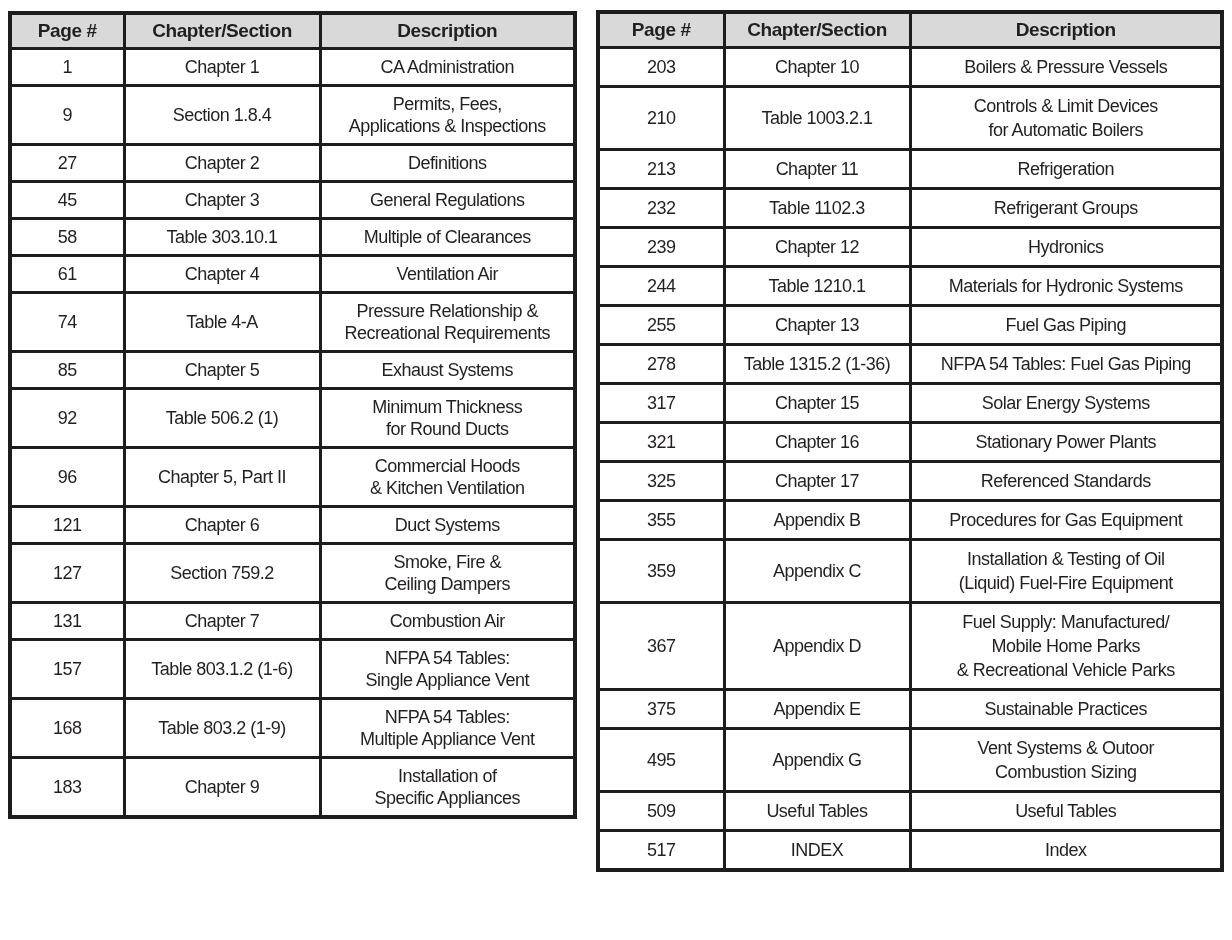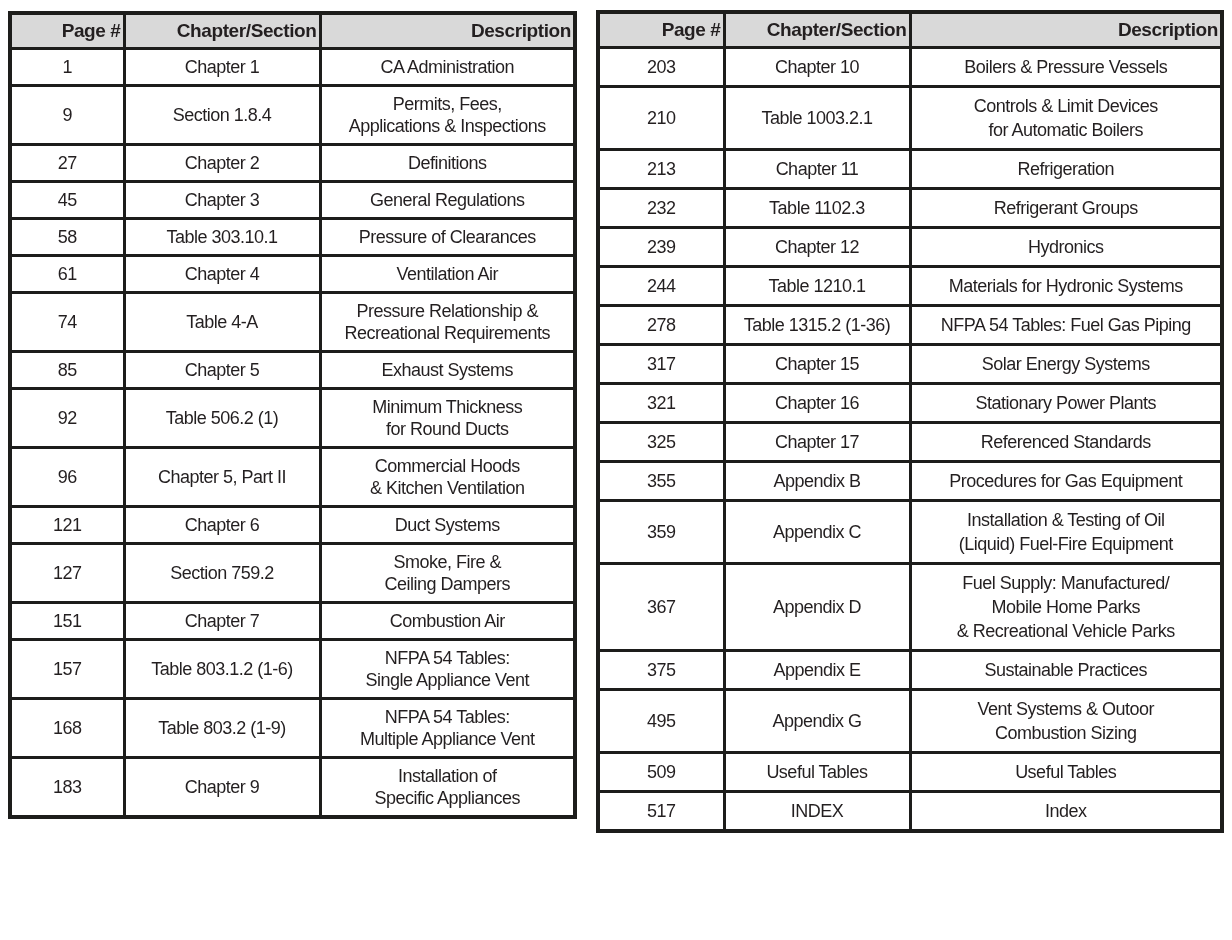--- a/index.html
+++ b/index.html
@@ -29,21 +29,20 @@
     vertical-align: middle;
     overflow: hidden;
   }
   table.toc th {
     background: #d9d9d9;
     font-size: 19px;
     font-weight: 700;
     line-height: 24px;
     padding: 4px 2px;
     letter-spacing: -0.4px;
-    text-align: right;
   }
   table.toc td {
     font-size: 18px;
     line-height: 22px;
     padding: 6px 4px;
     letter-spacing: -0.5px;
   }
   #table-left {
     left: 8px;
     top: 11px;
@@ -91,21 +90,21 @@
         <td><span>Definitions</span></td>
       </tr>
       <tr>
         <td>45</td>
         <td>Chapter 3</td>
         <td><span>General Regulations</span></td>
       </tr>
       <tr>
         <td>58</td>
         <td>Table 303.10.1</td>
-        <td><span>Pressure of Clearances</span></td>
+        <td><span>Multiple of Clearances</span></td>
       </tr>
       <tr>
         <td>61</td>
         <td>Chapter 4</td>
         <td><span>Ventilation Air</span></td>
       </tr>
       <tr>
         <td>74</td>
         <td>Table 4-A</td>
         <td><span>Pressure Relationship &amp;</span><br><span>Recreational Requirements</span></td>
@@ -129,21 +128,21 @@
         <td>121</td>
         <td>Chapter 6</td>
         <td><span>Duct Systems</span></td>
       </tr>
       <tr>
         <td>127</td>
         <td>Section 759.2</td>
         <td><span>Smoke, Fire &amp;</span><br><span>Ceiling Dampers</span></td>
       </tr>
       <tr>
-        <td>151</td>
+        <td>131</td>
         <td>Chapter 7</td>
         <td><span>Combustion Air</span></td>
       </tr>
       <tr>
         <td>157</td>
         <td>Table 803.1.2 (1-6)</td>
         <td><span>NFPA 54 Tables:</span><br><span>Single Appliance Vent</span></td>
       </tr>
       <tr>
         <td>168</td>
@@ -196,20 +195,25 @@
         <td>239</td>
         <td>Chapter 12</td>
         <td><span>Hydronics</span></td>
       </tr>
       <tr>
         <td>244</td>
         <td>Table 1210.1</td>
         <td><span>Materials for Hydronic Systems</span></td>
       </tr>
       <tr>
+        <td>255</td>
+        <td>Chapter 13</td>
+        <td><span>Fuel Gas Piping</span></td>
+      </tr>
+      <tr>
         <td>278</td>
         <td>Table 1315.2 (1-36)</td>
         <td><span>NFPA 54 Tables: Fuel Gas Piping</span></td>
       </tr>
       <tr>
         <td>317</td>
         <td>Chapter 15</td>
         <td><span>Solar Energy Systems</span></td>
       </tr>
       <tr>

